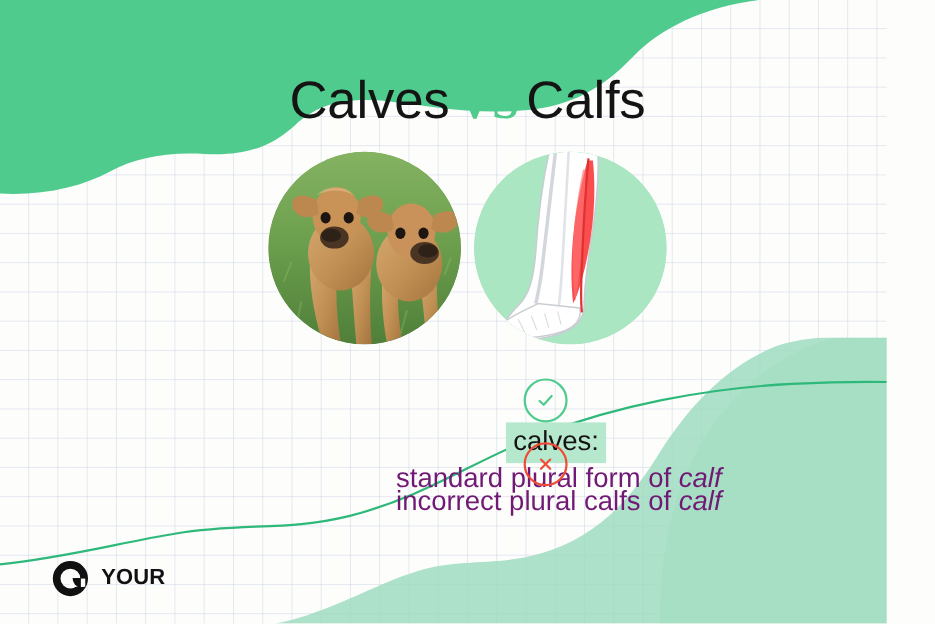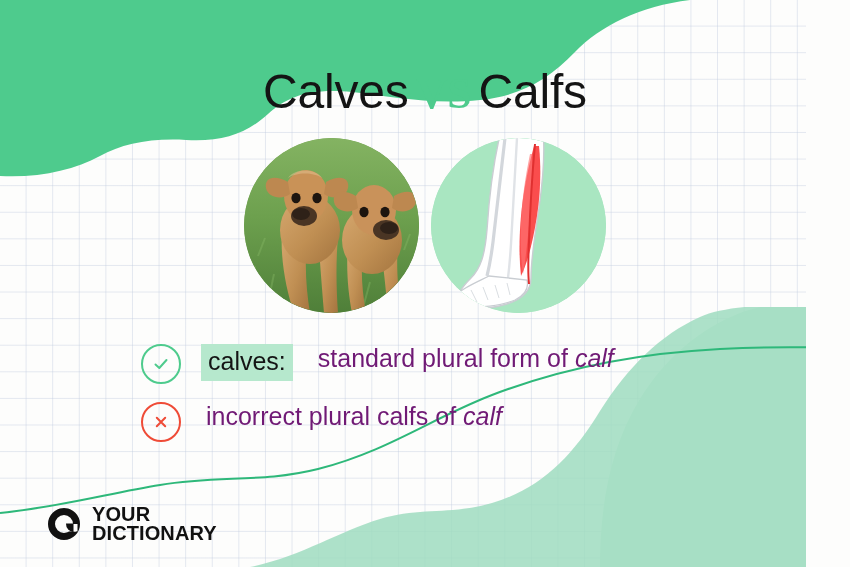--- a/index.html
+++ b/index.html
@@ -60,21 +60,21 @@
     overflow:hidden;position:relative;flex:0 0 auto;
   }
   #pic-calves{
     background:
       radial-gradient(circle at 30% 18%, #7fae5c 0%, #6fa04f 38%, #5d8e42 70%, #4e7c38 100%);
   }
   #pic-calf-muscle{background:#a9e6c1;}
 
   
   #rows{position:absolute;z-index:3;top:344px;left:0;width:850px;}
-  .row{display:flex;align-items:flex-start;height:58px;padding-left:141px;}
+  .row{display:flex;align-items:center;height:58px;padding-left:141px;flex-direction:column;}
   .mark{
     width:36px;height:36px;border-radius:50%;
     flex:0 0 auto;position:relative;
     display:flex;align-items:center;justify-content:center;
   }
   .mark.ok{border:2px solid #4ecb8d;}
   .mark.bad{border:2px solid #ef4b37;}
   .term{
     margin-left:20px;
     font-size:25px;color:#141414;
@@ -253,17 +253,16 @@
 
   <div id="logo">
     <svg width="36" height="36" viewBox="0 0 36 36">
       <path d="M18,2 A16,16 0 1,0 18,34 A16,16 0 1,0 18,2 Z M18,9 A9,9 0 1,1 18,27 A9,9 0 1,1 18,9 Z" fill="#111" fill-rule="evenodd"></path>
       <rect x="17.5" y="18" width="14" height="7.4" fill="#fdfdfc" transform="rotate(0 17.5 18)"></rect>
       <path d="M19,19.4 L30,19.4 L30,25.6 C25,25.6 20.6,23.6 19,19.4 Z" fill="#fdfdfc"></path>
       <path d="M20,17.5 A8.6,8.6 0 0,0 27.5,26.3 L27.5,17.5 Z" fill="#111"></path>
     </svg>
     <div id="logo-text">
       <span>YOUR</span>
-      <span>DICTIONARY</span>
     </div>
   </div>
 
 </div>
 
 </body></html>

